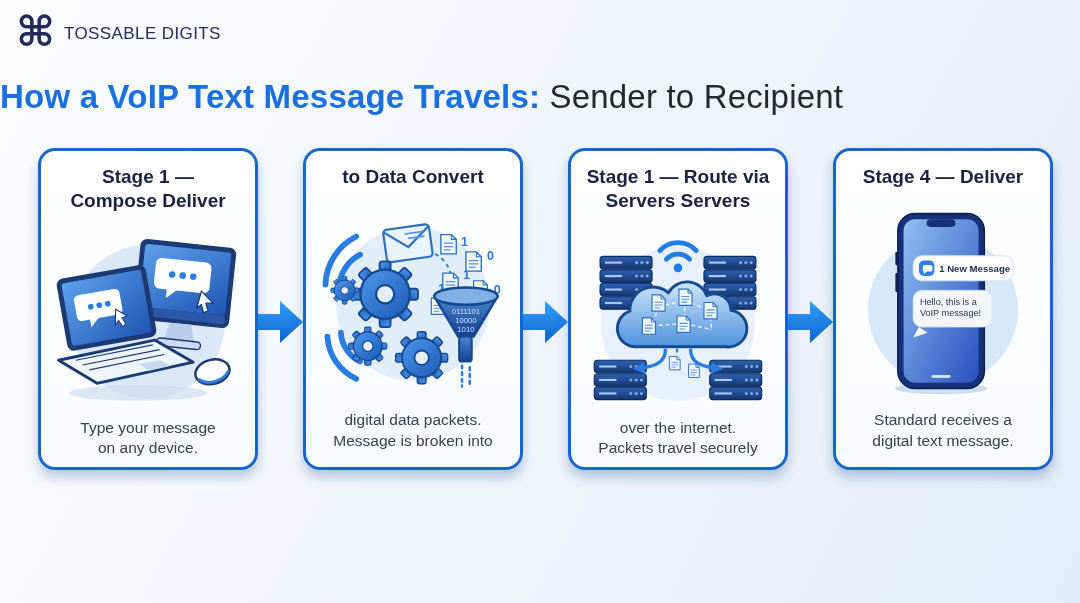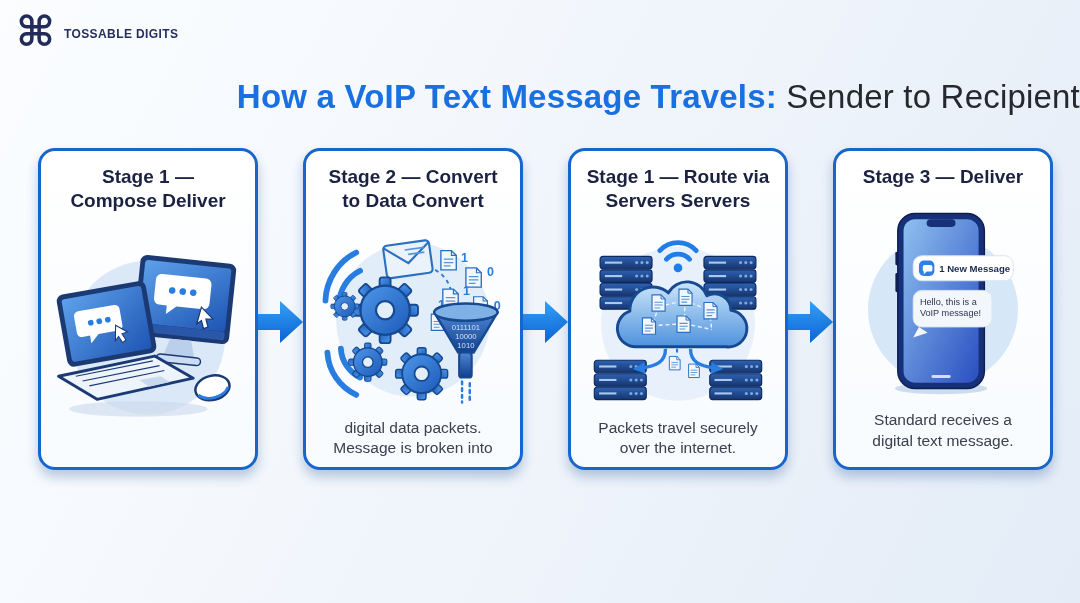--- a/index.html
+++ b/index.html
@@ -7,23 +7,23 @@
   .canvas{
     position:relative; width:1080px; height:603px; overflow:hidden;
     background:linear-gradient(118deg,#fbfdff 0%,#f3f7fc 40%,#e3ecf7 100%);
   }
   
   .brand{ position:absolute; top:10px; left:16px; display:flex; align-items:center; gap:9px; }
   .brand .glyph{
     font-family:"DejaVu Sans",sans-serif; font-size:42px; line-height:44px;
     font-weight:700; color:#232b5a;
   }
-  .brand .name{ font-size:12px; font-weight:700; letter-spacing:.4px; color:#262e5c; padding-top:4px; }
+  .brand .name{ font-size:17px; font-weight:400; letter-spacing:.4px; color:#262e5c; padding-top:4px; }
   
-  .title{ position:absolute; top:78px; left:0; width:100%; text-align:right;
+  .title{ position:absolute; top:78px; left:0; width:100%; text-align:left;
           font-size:33px; letter-spacing:.2px; white-space:nowrap; }
   .title .hl{ color:#1a70e0; font-weight:700; }
   .title .rest{ color:#25292f; font-weight:400; }
   
   .row{ position:absolute; top:148px; left:38px; width:1005px; height:349px;
         display:flex; justify-content:space-between; align-items:flex-start; }
   .card{
     width:220px; height:322px; border:3px solid #1766cc; border-radius:17px;
     background:linear-gradient(180deg,#ffffff 0%,#f8fbfe 100%);
     box-shadow:0 7px 12px rgba(23,70,140,.28);
@@ -149,31 +149,34 @@
             <path d="M12 148 L112 127 L152 150 L52 172 Z" fill="#eef4fb" stroke="#1b3a74" stroke-width="3" stroke-linejoin="round"></path>
             <path d="M30 148 l80 -16 M37 153 l80 -16 M44 158 l78 -16" stroke="#1b3a74" stroke-width="1.2"></path>
             <path d="M96 152 l22 -4 l10 6 l-22 5 z" fill="#c9d9ee"></path>
           </g>
           <g transform="rotate(-14 172 160)">
             <ellipse cx="172" cy="160" rx="18" ry="12.5" fill="#ffffff" stroke="#1b3a74" stroke-width="2.6"></ellipse>
             <path d="M156 164 a18 12.5 0 0 0 32 -1" fill="none" stroke="#2a7de0" stroke-width="3"></path>
           </g>
         </svg>
       </div>
+      <p class="card-caption">
+        <span>Type your message</span>
+        <span>on any device.</span>
+      </p>
     </section>
 
     <div class="arrow">
       <svg width="45" height="46" viewBox="0 0 45 46">
           <use href="#blockArrow" fill="url(#gArrow)"></use>
         </svg>
     </div>
 
     <section class="card">
       <h2 class="card-title">
-        <span>Stage 2 — Convert</span>
         <span>to Data Convert</span>
       </h2>
       <div class="illus">
         <svg width="204" height="204" viewBox="0 0 210 204">
           <circle cx="105" cy="106" r="80" fill="#e2edfa"></circle>
           <g fill="none" stroke="#2a7de0" stroke-width="6" stroke-linecap="round">
             <path d="M14 86 A58 58 0 0 1 46 36"></path>
             <path d="M28 90 A40 40 0 0 1 50 55"></path>
             <path d="M16 140 A52 52 0 0 0 46 184"></path>
             <path d="M30 136 A36 36 0 0 0 50 166"></path>
@@ -287,34 +290,34 @@
             <polygon points="70,150 58,157 71,162" fill="#2a7de0" stroke="none"></polygon>
             <path d="M118 136 C118 150 128 154 142 156"></path>
             <polygon points="140,150 152,157 139,162" fill="#2a7de0" stroke="none"></polygon>
             <path d="M104 136 v16" stroke-dasharray="4 4" stroke-width="2.2"></path>
           </g>
           <use href="#docIcon" transform="translate(96,144) scale(.7)"></use>
           <use href="#docIcon" transform="translate(116,152) scale(.7)"></use>
         </svg>
       </div>
       <p class="card-caption">
+        <span>over the internet.</span>
         <span>Packets travel securely</span>
-        <span>over the internet.</span>
       </p>
     </section>
 
     <div class="arrow">
       <svg width="45" height="46" viewBox="0 0 45 46">
           <use href="#blockArrow" fill="url(#gArrow)"></use>
         </svg>
     </div>
 
     <section class="card">
       <h2 class="card-title">
-        <span>Stage 3 — Deliver</span>
+        <span>Stage 4 — Deliver</span>
       </h2>
       <div class="illus">
         <svg width="204" height="204" viewBox="0 0 210 204">
           <circle cx="105" cy="112" r="78" fill="#d6e7f8"></circle>
           <ellipse cx="103" cy="194" rx="48" ry="6" fill="#b9cfe8" opacity=".7"></ellipse>
           <g>
             <rect x="58" y="12" width="90" height="182" rx="18" fill="#16307a" stroke="#0d1e50" stroke-width="1.5"></rect>
             <rect x="64" y="18" width="78" height="170" rx="12" fill="url(#gPhone)"></rect>
             <rect x="88" y="18" width="30" height="8" rx="4" fill="#16307a"></rect>
             <rect x="55.5" y="52" width="3" height="14" rx="1.5" fill="#0d1e50"></rect>

